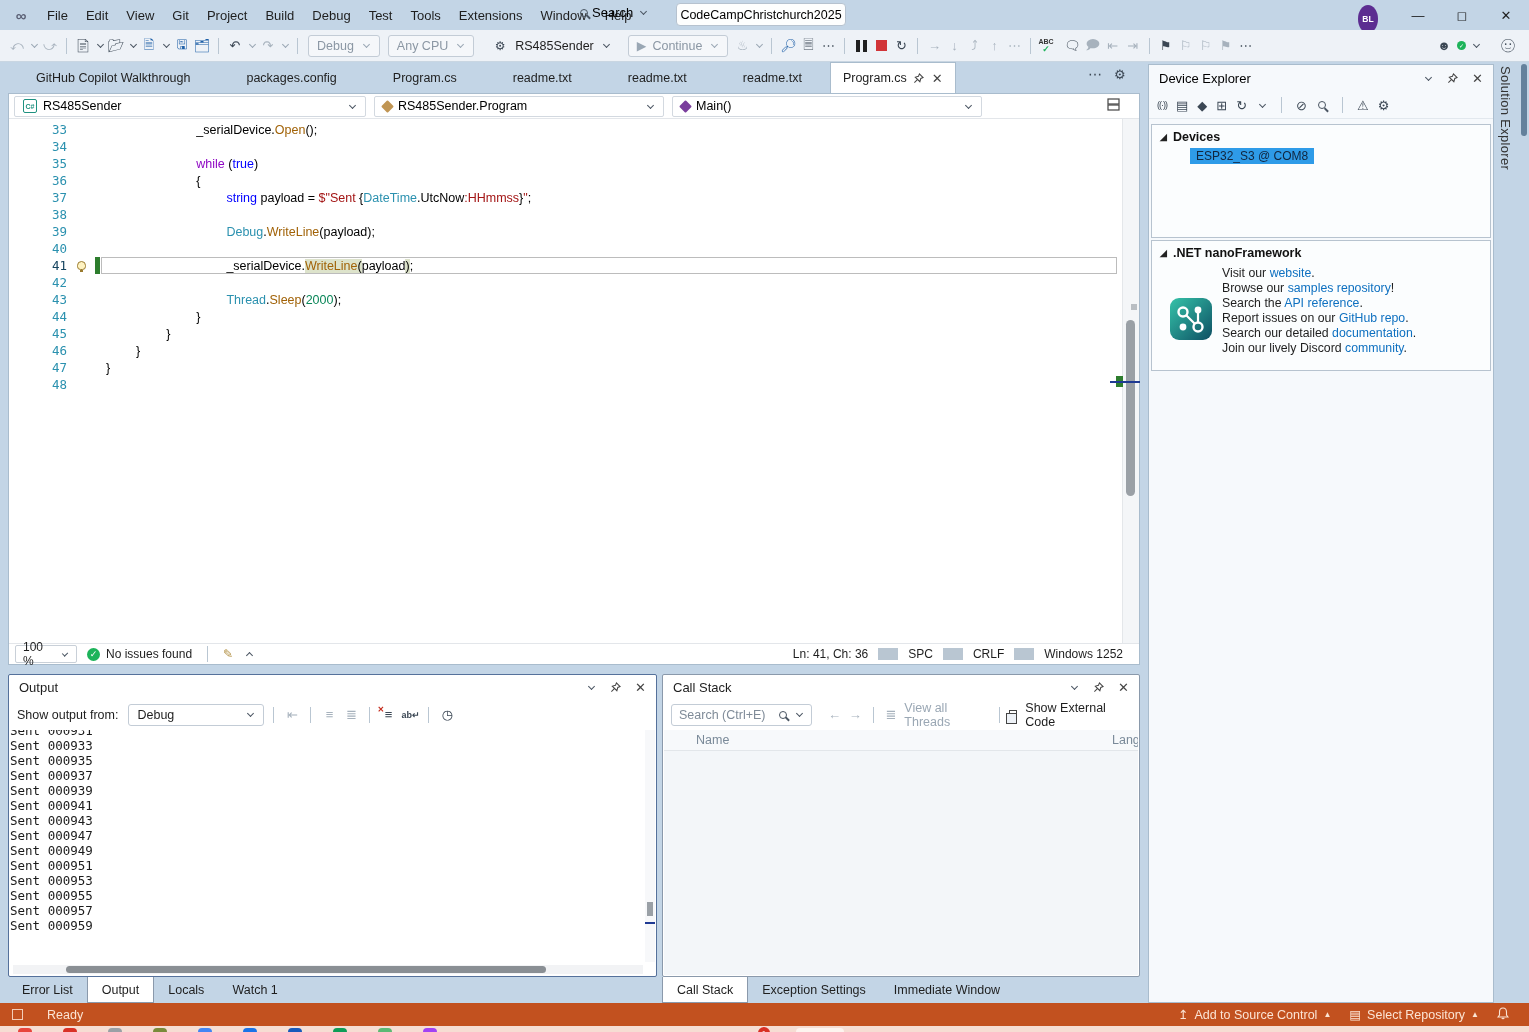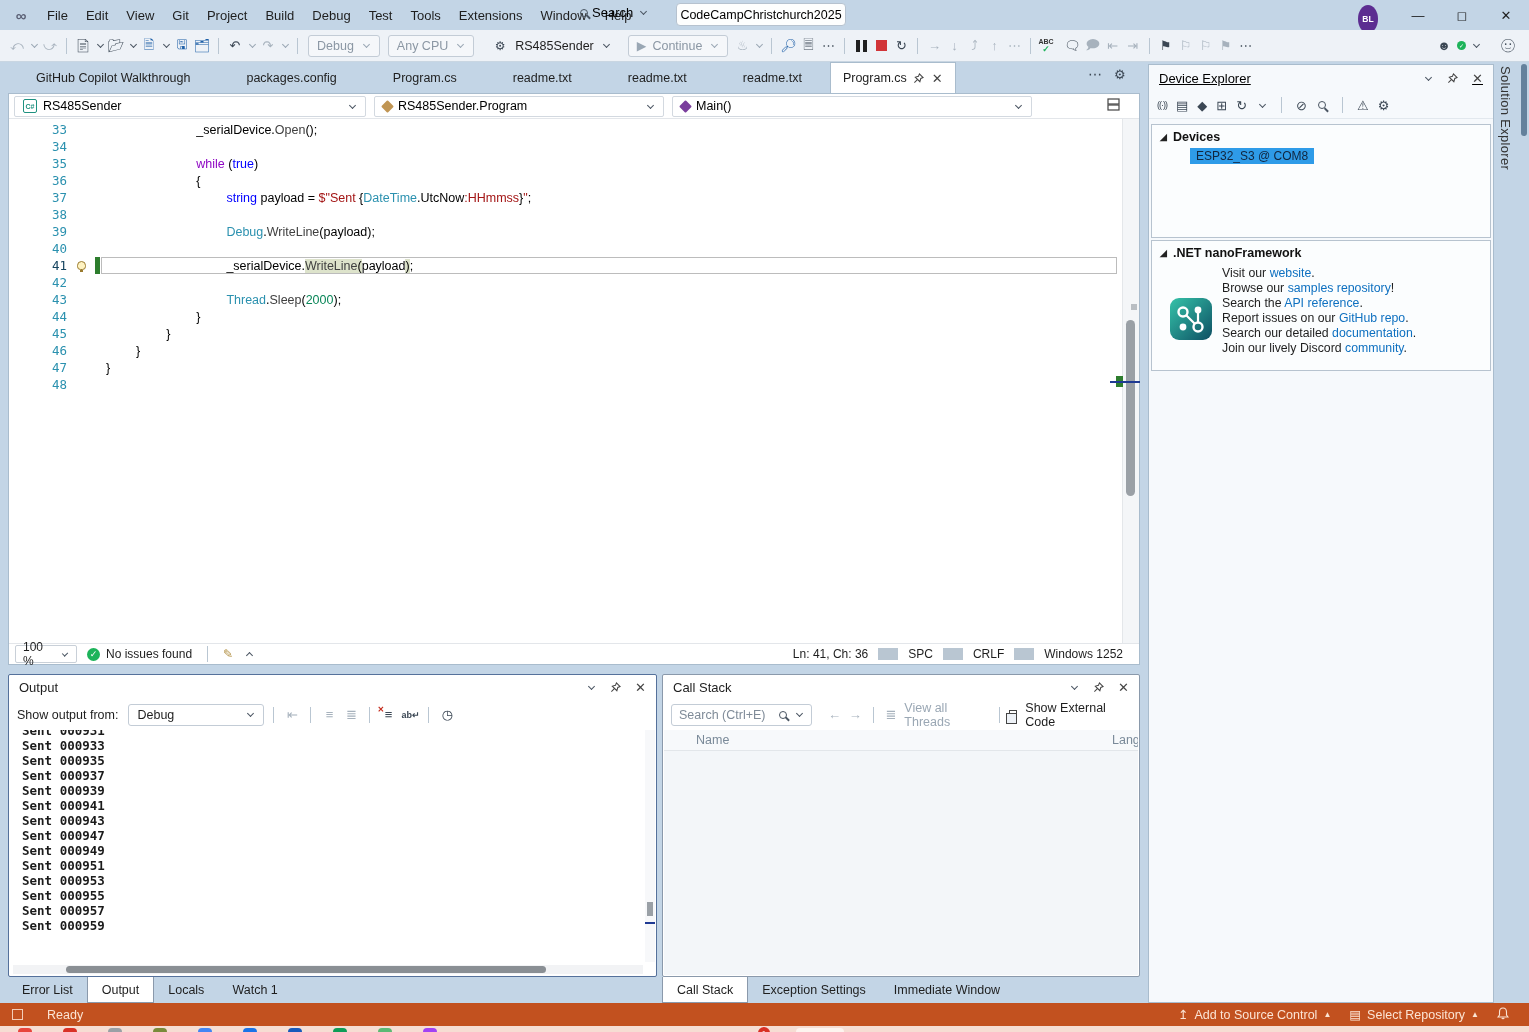--- a/index.html
+++ b/index.html
@@ -55,21 +55,21 @@
   #code-area{left:9px;top:119px;width:1112px;height:524px;background:#fff;overflow:hidden;padding-top:2px;font-size:12.5px;line-height:17px;}
   .cl{position:relative;display:flex;height:17px;white-space:pre;}
   .cl .ln{width:58px;text-align:right;color:#2b91af;font-family:"DejaVu Sans Mono",monospace;flex:none;}
   .cl.cur .ln{color:#16445f;}
   .cl .gl{width:28px;flex:none;display:flex;align-items:center;justify-content:center;}
   .cl .chg{width:5px;flex:none;margin-right:6px;}
   .cl .chg.on{background:#2d7d2d;}
   .cl .codetext{font-family:"DejaVu Sans Mono",monospace;color:#000;}
   .cl.cur::after{content:'';position:absolute;left:92px;right:4px;top:0;bottom:0;border:1px solid #bcbcbc;pointer-events:none;}
   .tk-d{color:#010101;} .tk-k{color:#0000ff;} .tk-c{color:#8f08c4;} .tk-t{color:#2b91af;}
-  .tk-m{color:#404040;margin-top:20px;} .tk-s{color:#a31515;} .tk-n{color:#098658;}
+  .tk-m{color:#a16207;margin-top:20px;} .tk-s{color:#a31515;} .tk-n{color:#098658;}
   .tk-hl{background:#dde3cb;}
   .bulb{width:9px;height:9px;border:1.3px solid #9a7b2f;border-radius:50% 50% 40% 40%;background:#fff3c2;position:relative;}
   .bulb::after{content:'';position:absolute;left:2px;bottom:-3px;width:3px;height:2px;background:#9a7b2f;}
 
   
   #ed-scroll{left:1122px;top:119px;width:17px;height:524px;background:#f4f6f8;border-left:1px solid #e4e7ea;}
   #ed-thumb{left:1126px;top:320px;width:9px;height:176px;background:#9aa0a6;border-radius:5px;}
   #ed-mark-gray{left:1131px;top:304px;width:6px;height:6px;background:#b9bec3;}
   #ed-mark-green{left:1116px;top:376px;width:7px;height:11px;background:#2d7d2d;}
   #ed-mark-blue{left:1110px;top:381px;width:30px;height:2px;background:#1f3a93;}
@@ -83,21 +83,21 @@
   #ed-status .right .divider{height:12px;margin:0;}
 
   
   .panel{position:absolute;background:#fff;border:1px solid #55719b;border-radius:2px;}
   #output-panel{left:8px;top:674px;width:649px;height:303px;}
   #callstack-panel{left:662px;top:674px;width:478px;height:303px;border-color:#8a99ab;}
   .panel-head{height:25px;display:flex;align-items:center;padding:0 10px;font-size:13px;color:#1e1e1e;}
   .panel-head .hicons{margin-left:auto;display:flex;align-items:center;gap:14px;}
   .panel-tools{height:29px;display:flex;align-items:center;padding:0 8px;font-size:12.5px;color:#1e1e1e;gap:4px;}
   .dd{height:22px;border:1px solid #c3ccd6;border-radius:3px;background:#fff;display:flex;align-items:center;padding:0 8px;gap:6px;}
-  #output-lines{position:absolute;left:1px;top:55px;right:12px;bottom:14px;overflow:hidden;padding-left:12px;font-size:12.5px;line-height:15px;color:#1b1b1b;font-weight:bold;}
+  #output-lines{position:absolute;left:1px;top:55px;right:12px;bottom:14px;overflow:hidden;font-size:12.5px;line-height:15px;color:#1b1b1b;}
   .out-line{font-family:"DejaVu Sans Mono",monospace;white-space:pre;}
   .out-line.clip{margin-top:-7px;}
   #out-hscroll{position:absolute;left:4px;bottom:2px;width:630px;height:9px;background:#f2f3f5;}
   #out-hthumb{position:absolute;left:53px;top:1px;width:480px;height:7px;background:#8a8f94;border-radius:4px;}
   #out-vscroll{position:absolute;right:1px;top:55px;width:10px;bottom:14px;background:#f7f8fa;}
   #out-vthumb{position:absolute;right:2px;bottom:46px;width:6px;height:14px;background:#9aa0a6;}
   #out-vmark{position:absolute;right:0;bottom:38px;width:10px;height:2px;background:#1f3a93;}
 
   #cs-search{width:150px;height:22px;border:1px solid #c3ccd6;border-radius:3px;display:flex;align-items:center;padding:0 7px;color:#7f8b98;gap:6px;}
   #cs-colhead{position:absolute;left:1px;right:1px;top:55px;height:21px;background:#f7f9fb;border-bottom:1px solid #e2e6ea;display:flex;align-items:center;font-size:12.5px;color:#7a8a99;overflow:hidden;}
@@ -106,21 +106,21 @@
 
   
   .btabs{position:absolute;top:977px;height:26px;display:flex;font-size:12.5px;color:#1e1e1e;}
   #btabs-left{left:8px;}
   #btabs-right{left:662px;}
   .btab{padding:0 14px;display:flex;align-items:center;}
   .btab.active{background:#fff;border:1px solid #8a99ab;border-top:none;}
 
   
   #device-panel{left:1148px;top:64px;width:346px;height:939px;background:#f6f9fc;border:1px solid #a9bccd;}
-  #device-head{height:27px;display:flex;align-items:center;padding:0 10px;font-size:13px;background:#f6f9fc;text-decoration:underline;}
+  #device-head{height:27px;display:flex;align-items:center;padding:0 10px;font-size:13px;background:#f6f9fc;}
   #device-tools{height:27px;display:flex;align-items:center;gap:9px;padding:0 8px;color:#3b4754;font-size:13px;border-bottom:1px solid #e2e8ee;}
   .de-box{position:absolute;left:2px;width:340px;background:#fbfdfe;border:1px solid #b7c3cf;}
   #devices-box{top:59px;height:114px;}
   #nano-box{top:175px;height:131px;}
   .tree-head{font-size:12.5px;font-weight:bold;color:#111;padding:5px 0 2px 8px;display:flex;gap:6px;align-items:center;}
   .tree-arrow{font-size:9px;color:#222;}
   #device-item{margin-left:38px;display:inline-block;background:#2e9be8;color:#11253e;font-size:12px;padding:0 6px;line-height:16px;}
   #nano-body{display:flex;gap:10px;padding:4px 6px 0 18px;}
   #nano-logo{width:42px;height:42px;border-radius:9px;background:linear-gradient(135deg,#35c3a9,#0e4f63);flex:none;margin-top:32px;}
   .nano-line{font-size:12.3px;line-height:15px;color:#1e1e1e;}
@@ -297,21 +297,21 @@
     <span class="crumb" style="width:352px;">
       <span class="csharp-ico">C#</span>
       <span class="grow">RS485Sender</span>
       <span class="chev" style="margin-left:auto;"></span>
     </span>
     <span class="crumb" style="width:290px;text-align:right;">
       <span class="class-ico"></span>
       <span class="grow">RS485Sender.Program</span>
       <span class="chev" style="margin-left:auto;"></span>
     </span>
-    <span class="crumb" style="width:360px;">
+    <span class="crumb" style="width:310px;">
       <span class="method-ico"></span>
       <span class="grow">Main()</span>
       <span class="chev" style="margin-left:auto;"></span>
     </span>
     <span style="margin-left:auto;margin-right:14px;">
       <svg width="13" height="13" viewBox="0 0 13 13">
           <rect x="1" y="1" width="11" height="5" fill="none" stroke="#444" stroke-width="1.2"></rect>
           <rect x="1" y="7" width="11" height="5" fill="none" stroke="#444" stroke-width="1.2"></rect>
         </svg>
     </span>

